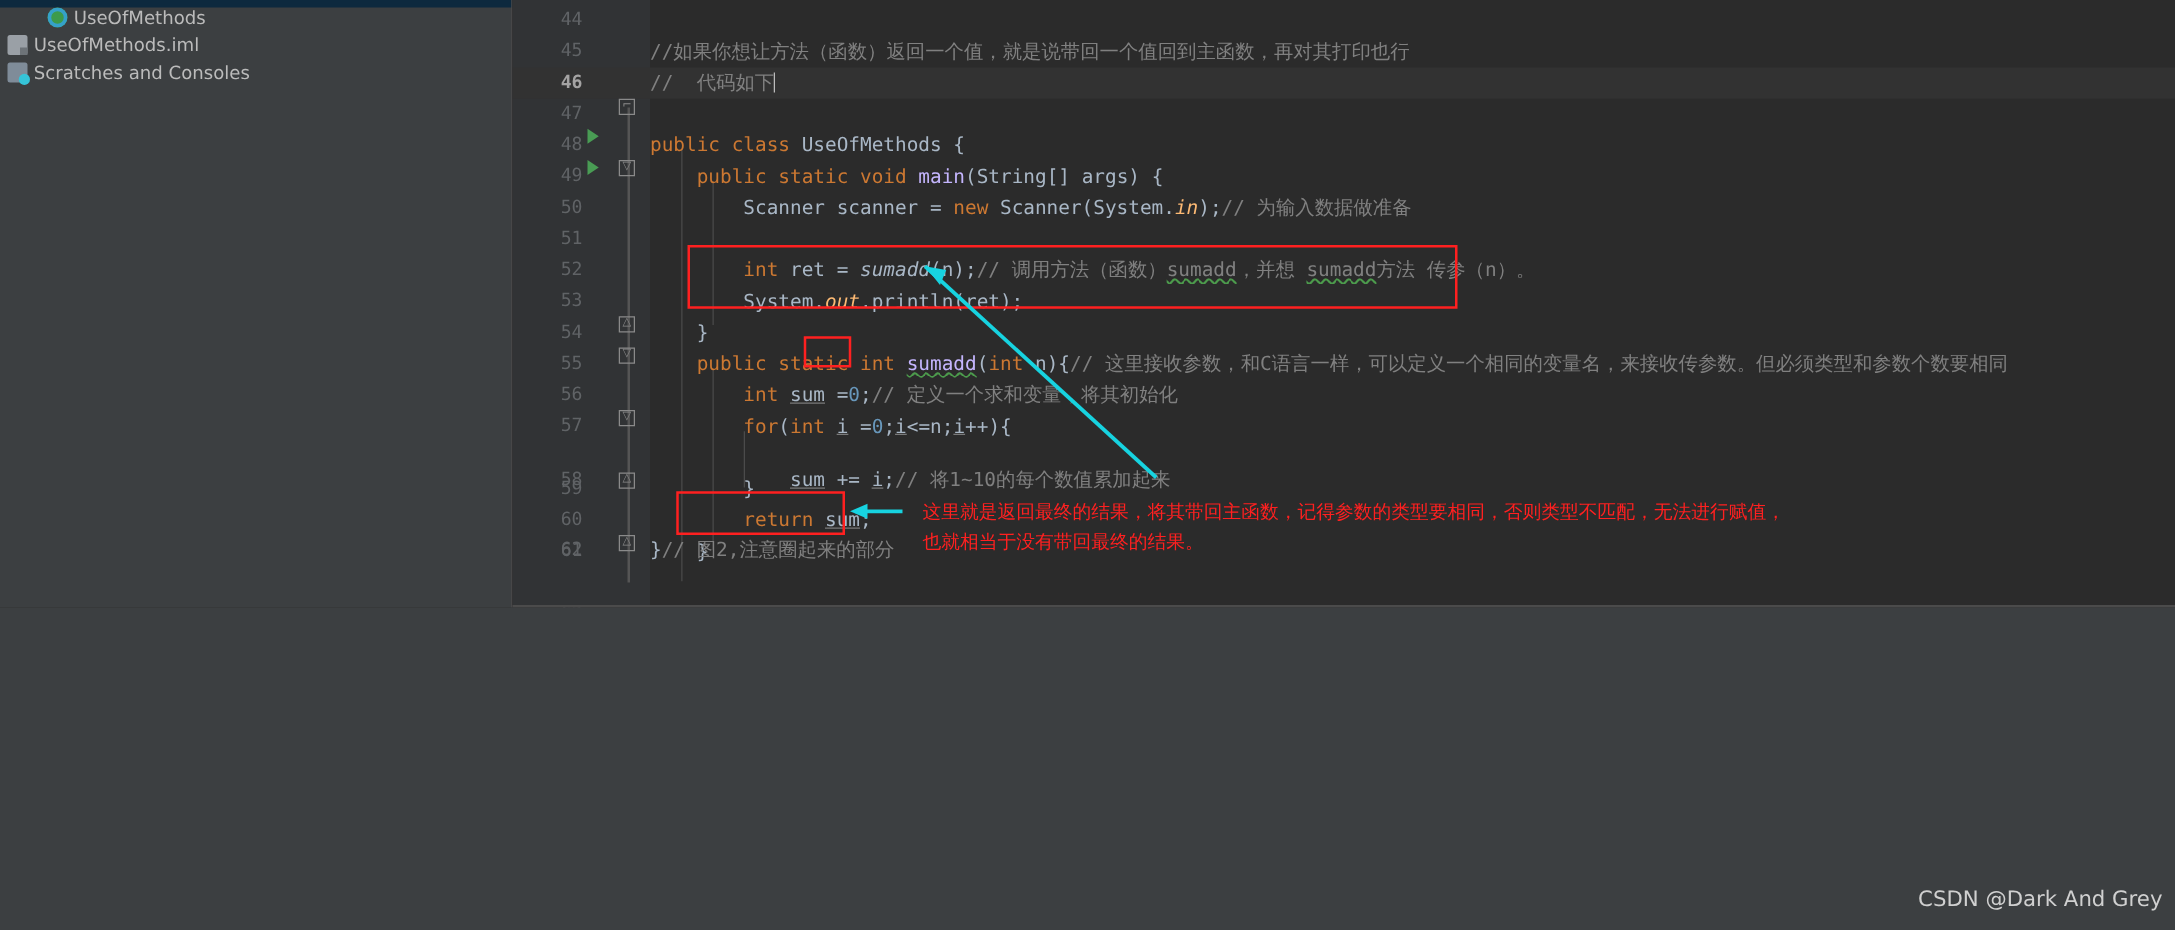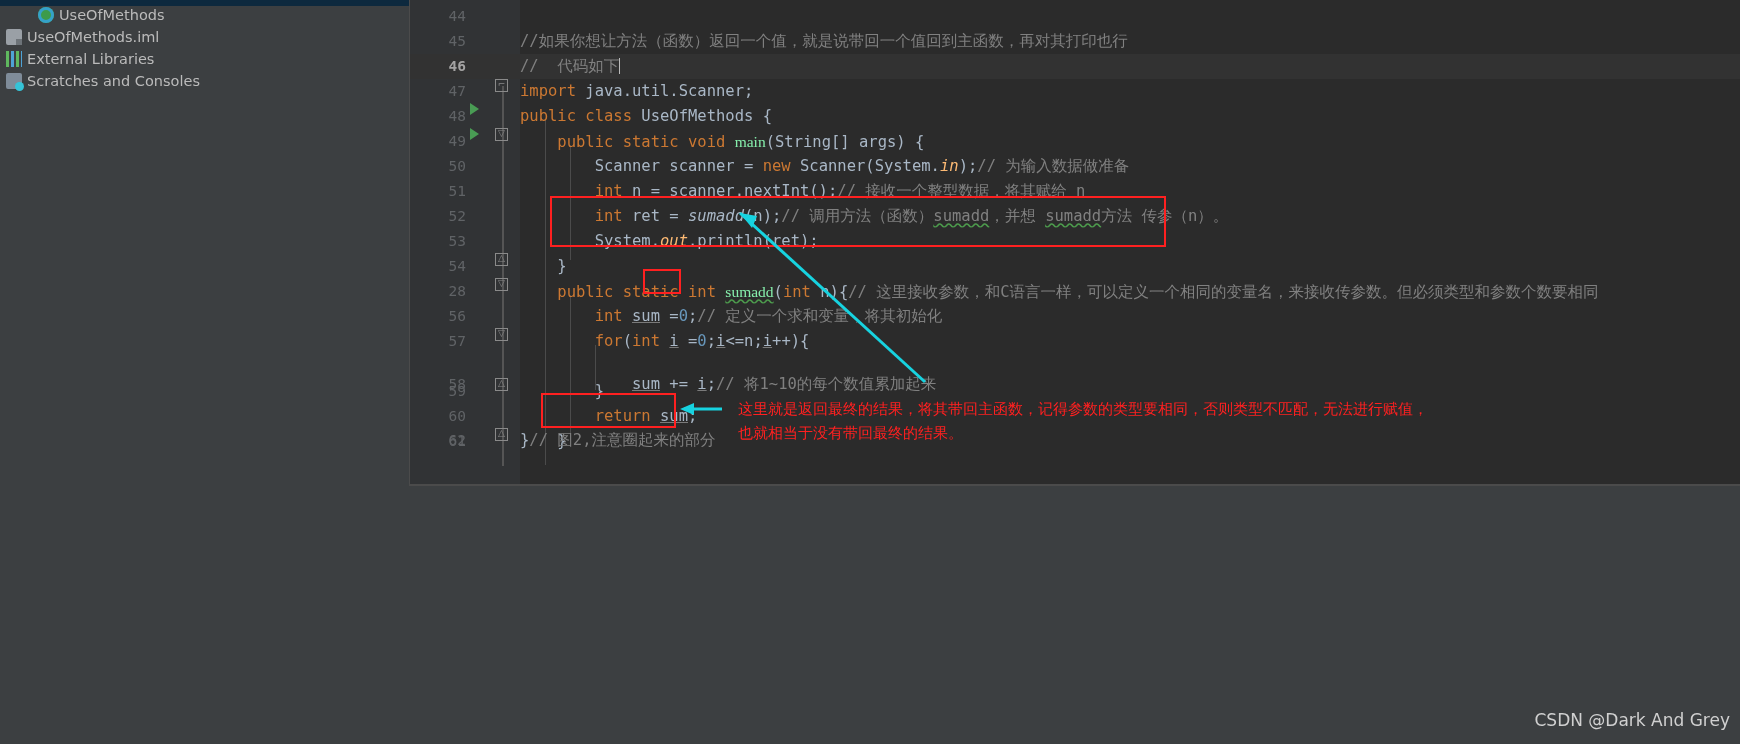--- a/index.html
+++ b/index.html
@@ -29,21 +29,21 @@
   .ln{position:absolute;left:0;width:1330px;height:25px;line-height:25px;font-size:15.5px;
       font-family:"DejaVu Sans Mono",monospace;white-space:pre;}
   .lnum{position:absolute;left:0;width:56px;text-align:right;color:#606366;font-size:14.5px;}
   .lnum.cur{color:#a4a3a3;font-weight:bold;}
   .ltext{position:absolute;left:110px;color:#a9b7c6;text-align:center;}
   .hl-line{position:absolute;left:0;width:1330px;height:25px;background:#323232;}
   .caret{display:inline-block;width:1px;height:16px;background:#bbbbbb;vertical-align:-3px;}
 
   .kw{color:#cc7832;}
   .cm{color:#808080;}
-  .fn{color:#86efac;font-family:Liberation Serif, serif;}
+  .fn{color:#c4b5fd;}
   .mi{font-style:italic;color:#a9b7c6;}
   .num{color:#6897bb;}
   .fld{color:#fdba74;font-style:italic;}
   .warn{text-decoration:underline;text-decoration-color:#4c9b4c;text-decoration-style:wavy;}
   .und{text-decoration:underline;text-decoration-color:#7a7a7a;}
 
   .foldbar{position:absolute;left:92px;width:2px;background:#555;}
   .fold{position:absolute;left:85px;width:11px;height:11px;border:1px solid #8a8a8a;color:#8a8a8a;
         font-size:9px;line-height:9px;text-align:center;font-family:"DejaVu Sans",sans-serif;}
   .runarrow{position:absolute;left:60px;width:0;height:0;border-left:9px solid #499c54;
@@ -64,50 +64,49 @@
 </head>
 <body>
 
 <div class="app">
 
   <div class="tree">
     <div class="selrow"></div>
     <div id="tree-rows" style="position:absolute;left:0;top:4px;width:410px;">
         <div class="tree-row ind1"><span class="ico ico-module"></span><span>UseOfMethods</span></div>
         <div class="tree-row ind0"><span class="ico ico-iml"></span><span>UseOfMethods.iml</span></div>
-        <div class="tree-row ind0"><span class="ico ico-lib"></span><span>External Libraries</span></div>
         <div class="tree-row ind0"><span class="ico ico-scr"></span><span>Scratches and Consoles</span></div>
       </div>
   </div>
   <div class="vsep"></div>
 
   <div class="editor">
     <div class="gutter"></div>
     <div class="marker-col"></div>
 
     <div class="foldbar" style="top:86px;height:380px;"></div>
     <div class="indentguide" style="left:135px;top:120px;height:345px;"></div>
     <div class="indentguide" style="left:160px;top:145px;height:115px;"></div>
     <div class="indentguide" style="left:160px;top:295px;height:145px;"></div>
     <div class="indentguide" style="left:185px;top:345px;height:45px;"></div>
 
     <div class="code-area" id="code-area">
         <div class="ln" style="top: 4px;"><span class="lnum">44</span><span class="ltext"></span></div>
         <div class="ln" style="top: 29px;"><span class="lnum">45</span><span class="ltext"><span class="cm">//如果你想让方法（函数）返回一个值，就是说带回一个值回到主函数，再对其打印也行</span></span></div>
         <div class="hl-line" style="top: 54px;"></div>
         <div class="ln" style="top: 54px;"><span class="lnum cur">46</span><span class="ltext"><span class="cm">//  代码如下</span><span class="caret"></span></span></div>
-        <div class="ln" style="top: 79px;"><span class="lnum">47</span><span class="ltext"><span class="kw">import</span> java.util.Scanner;</span></div>
+        <div class="ln" style="top: 79px;"><span class="lnum">47</span></div>
         <div class="ln" style="top: 104px;"><span class="lnum">48</span><span class="ltext"><span class="kw">public</span> <span class="kw">class</span> <span class="ltxt">UseOfMethods</span> {</span></div>
         <div class="ln" style="top: 129px;"><span class="lnum">49</span><span class="ltext">    <span class="kw">public</span> <span class="kw">static</span> <span class="kw">void</span> <span class="fn">main</span>(String[] args) {</span></div>
         <div class="ln" style="top: 154px;"><span class="lnum">50</span><span class="ltext">        Scanner scanner = <span class="kw">new</span> Scanner(System.<span class="fld">in</span>);<span class="cm">// 为输入数据做准备</span></span></div>
-        <div class="ln" style="top: 179px;"><span class="lnum">51</span><span class="ltext">        <span class="kw">int</span> n = scanner.nextInt();<span class="cm">// 接收一个整型数据，将其赋给 n</span></span></div>
+        <div class="ln" style="top: 179px;"><span class="lnum">51</span></div>
         <div class="ln" style="top: 204px;"><span class="lnum">52</span><span class="ltext">        <span class="kw">int</span> ret = <span class="mi">sumadd</span>(n);<span class="cm">// 调用方法（函数）<span class="warn">sumadd</span>，并想 <span class="warn">sumadd</span>方法 传参（n）。</span></span></div>
         <div class="ln" style="top: 229px;"><span class="lnum">53</span><span class="ltext">        System.<span class="fld">out</span>.println(ret);</span></div>
         <div class="ln" style="top: 254px;"><span class="lnum">54</span><span class="ltext">    }</span></div>
-        <div class="ln" style="top: 279px;"><span class="lnum">28</span><span class="ltext">    <span class="kw">public</span> <span class="kw">static</span> <span class="kw">int</span> <span class="fn warn">sumadd</span>(<span class="kw">int</span> n){<span class="cm">// 这里接收参数，和C语言一样，可以定义一个相同的变量名，来接收传参数。但必须类型和参数个数要相同</span></span></div>
+        <div class="ln" style="top: 279px;"><span class="lnum">55</span><span class="ltext">    <span class="kw">public</span> <span class="kw">static</span> <span class="kw">int</span> <span class="fn warn">sumadd</span>(<span class="kw">int</span> n){<span class="cm">// 这里接收参数，和C语言一样，可以定义一个相同的变量名，来接收传参数。但必须类型和参数个数要相同</span></span></div>
         <div class="ln" style="top: 304px;"><span class="lnum">56</span><span class="ltext">        <span class="kw">int</span> <span class="und">sum</span> =<span class="num">0</span>;<span class="cm">// 定义一个求和变量，将其初始化</span></span></div>
         <div class="ln" style="top: 329px;"><span class="lnum">57</span><span class="ltext">        <span class="kw">for</span>(<span class="kw">int</span> <span class="und">i</span> =<span class="num">0</span>;<span class="und">i</span>&lt;=n;<span class="und">i</span>++){</span></div>
         <div class="ln" style="top: 344px; margin-top: 28px;"><span class="lnum">58</span><span class="ltext">            <span class="und">sum</span> += <span class="und">i</span>;<span class="cm">// 将1~10的每个数值累加起来</span></span></div>
         <div class="ln" style="top: 379px;"><span class="lnum">59</span><span class="ltext">        }</span></div>
         <div class="ln" style="top: 404px;"><span class="lnum">60</span><span class="ltext">        <span class="kw">return</span> <span class="und">sum</span>;</span></div>
         <div class="ln" style="top: 429px;"><span class="lnum">61</span><span class="ltext">    }</span></div>
         <div class="ln" style="top: 428px;"><span class="lnum">62</span><span class="ltext">}<span class="cm">// 图2,注意圈起来的部分</span></span></div>
         <div class="ln" style="top: 479px;"><span class="lnum">63</span><span class="ltext"></span></div>
       </div>
 

